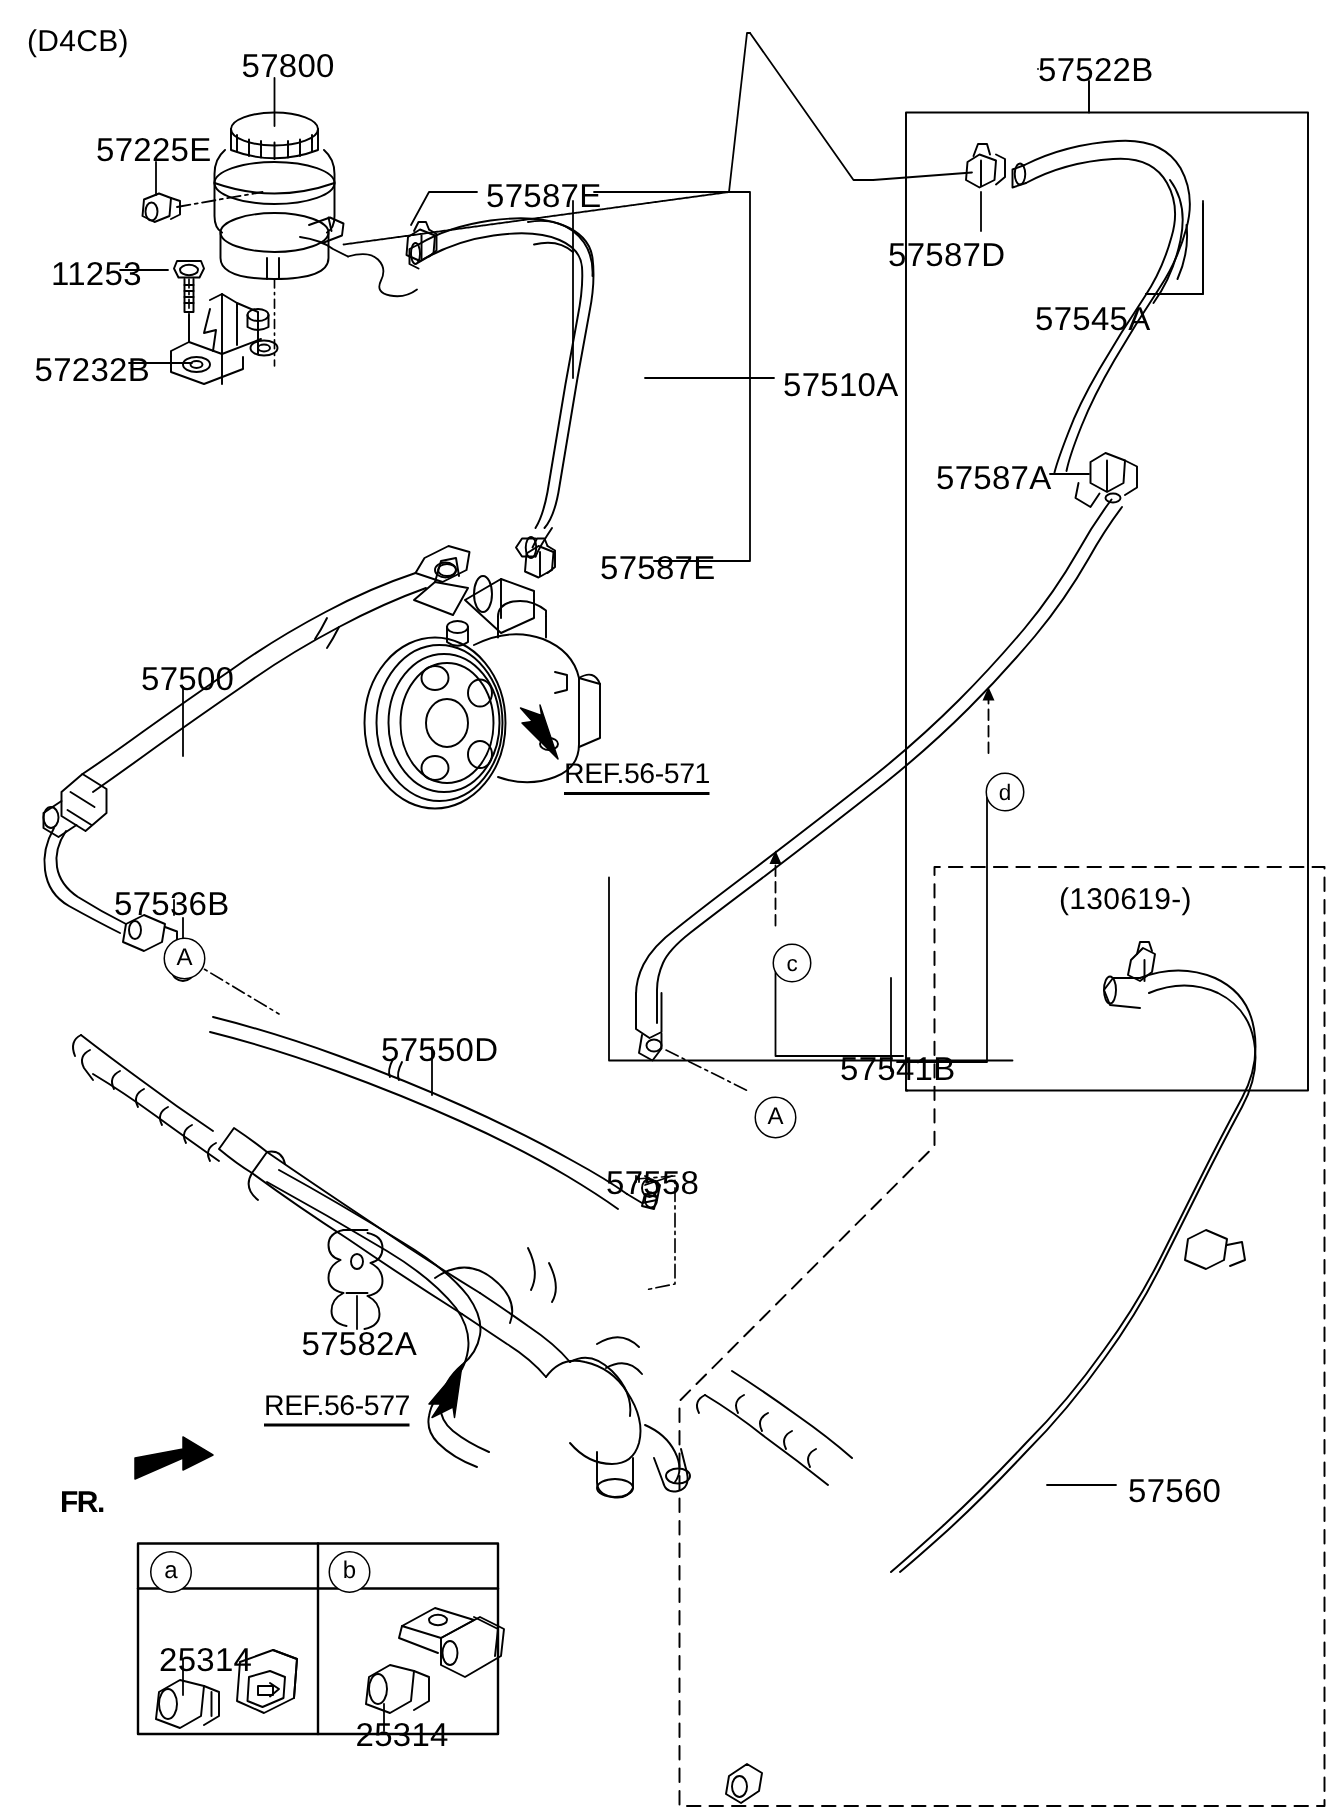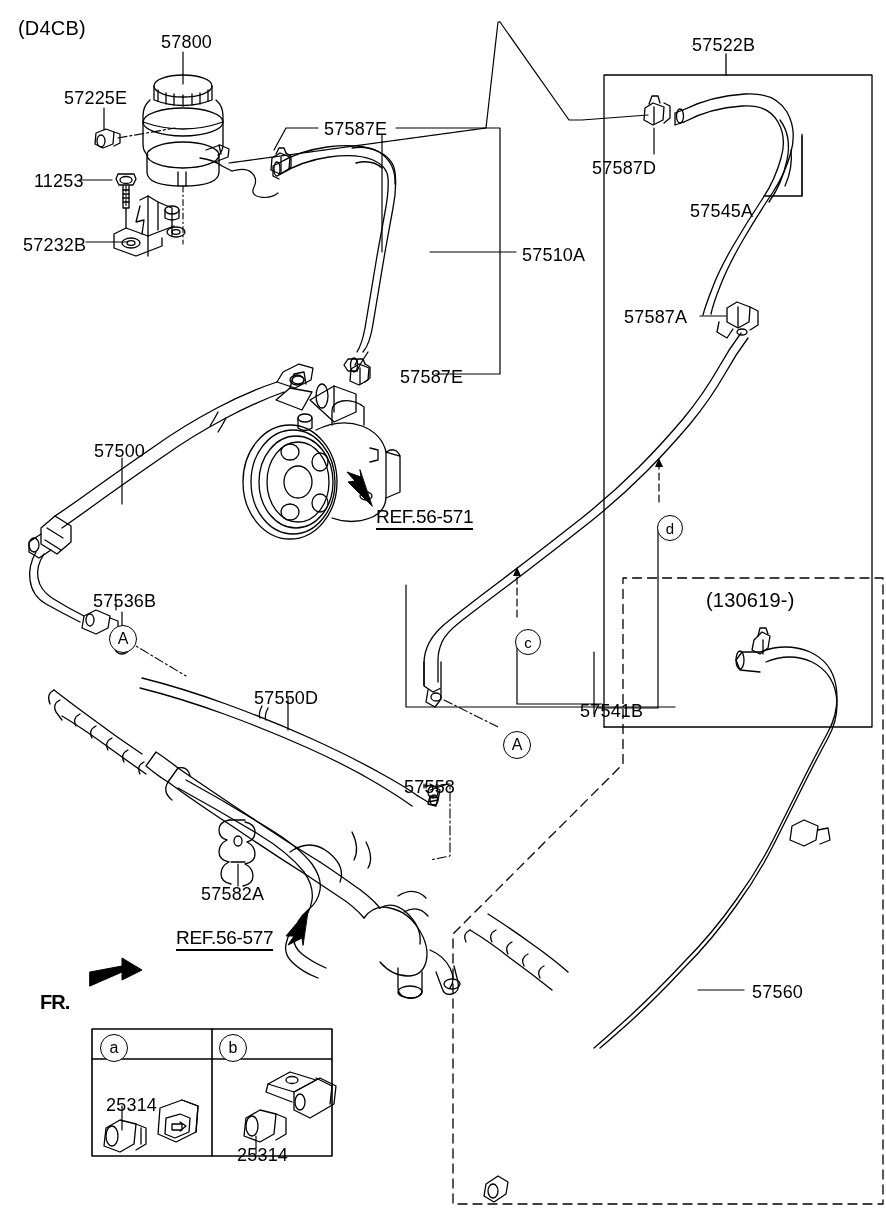--- a/index.html
+++ b/index.html
@@ -6,21 +6,21 @@
   html,body{margin:0;padding:0;background:#ffffff;}
   body{
     font-family:"Liberation Sans", sans-serif;
     width:886px;height:1211px;position:relative;overflow:hidden;
     color:#000;
   }
   #sheet{position:absolute;inset:0;width:886px;height:1211px;}
   .lbl{
     position:absolute;
     font-family:"Liberation Sans", sans-serif;
-    font-size:18px;
+    font-size:22px;
     letter-spacing:0.2px;
     color:#000;
     white-space:nowrap;
     line-height:1;
   }
   .lbl.ref{font-weight:normal;font-size:19px;letter-spacing:-0.3px;}
   .lbl.ref u{text-decoration:none;border-bottom:2.5px solid #000;padding-bottom:1px;}
   .lbl.fr{font-weight:bold;font-size:20px;letter-spacing:-1px;}
   .lbl.variant{font-size:20px;}
   .circmark{
@@ -398,24 +398,24 @@
   <div class="lbl" style="left:23px;top:236px;">57232B</div>
   <div class="lbl" style="left:324px;top:120px;">57587E</div>
   <div class="lbl" style="left:522px;top:246px;">57510A</div>
   <div class="lbl" style="left:400px;top:368px;">57587E</div>
   <div class="lbl" style="left:692px;top:36px;">57522B</div>
   <div class="lbl" style="left:592px;top:159px;">57587D</div>
   <div class="lbl" style="left:690px;top:202px;">57545A</div>
   <div class="lbl" style="left:624px;top:308px;">57587A</div>
   <div class="lbl" style="left:94px;top:442px;">57500</div>
   <div class="lbl ref" style="left:376px;top:507px;"><u>REF.56-571</u></div>
-  <div class="lbl" style="left:93px;top:592px;">57536B</div>
+  <div class="lbl" style="left:76px;top:592px;">57536B</div>
   <div class="lbl" style="left:254px;top:689px;">57550D</div>
   <div class="lbl" style="left:404px;top:778px;">57558</div>
-  <div class="lbl" style="left:560px;top:702px;margin-left:20px;">57541B</div>
+  <div class="lbl" style="left:560px;top:702px;">57541B</div>
   <div class="lbl variant" style="left:706px;top:590px;">(130619-)</div>
   <div class="lbl" style="left:201px;top:885px;">57582A</div>
   <div class="lbl ref" style="left:176px;top:928px;"><u>REF.56-577</u></div>
   <div class="lbl" style="left:752px;top:983px;">57560</div>
   <div class="lbl fr" style="left:40px;top:992px;">FR.</div>
   <div class="lbl" style="left:106px;top:1096px;">25314</div>
   <div class="lbl" style="left:237px;top:1146px;">25314</div>
 </div>
 
 <div>

